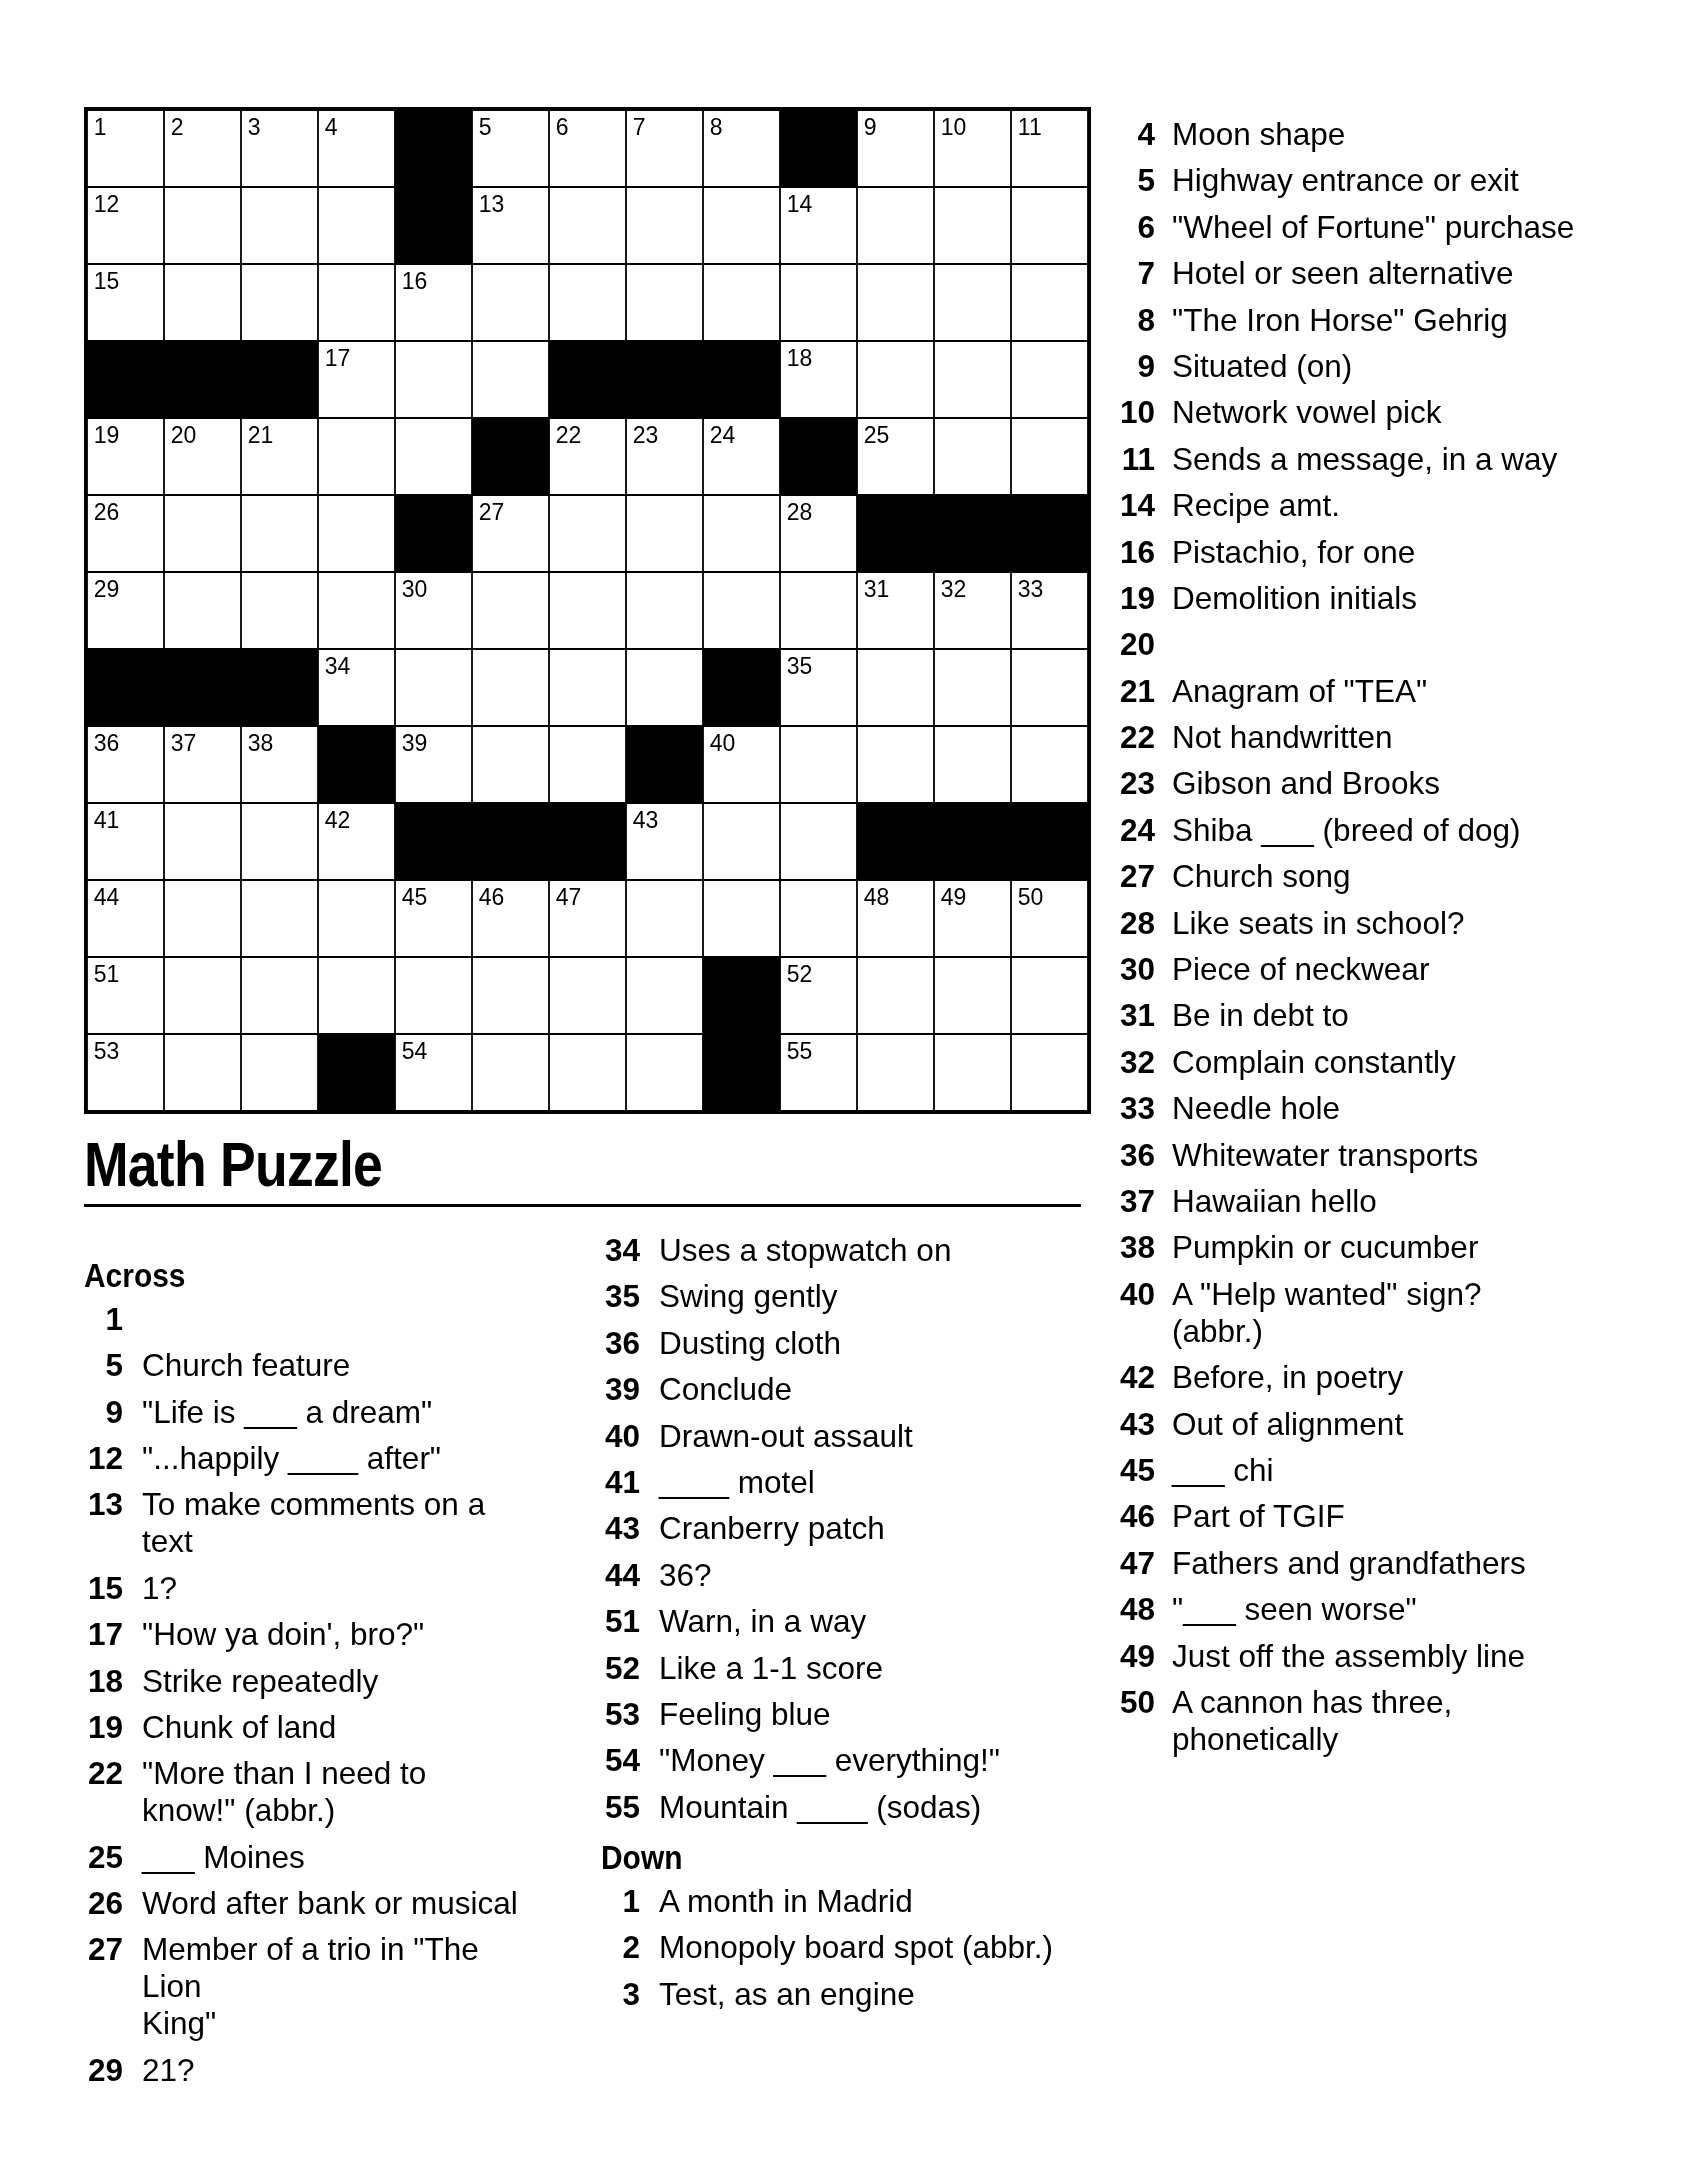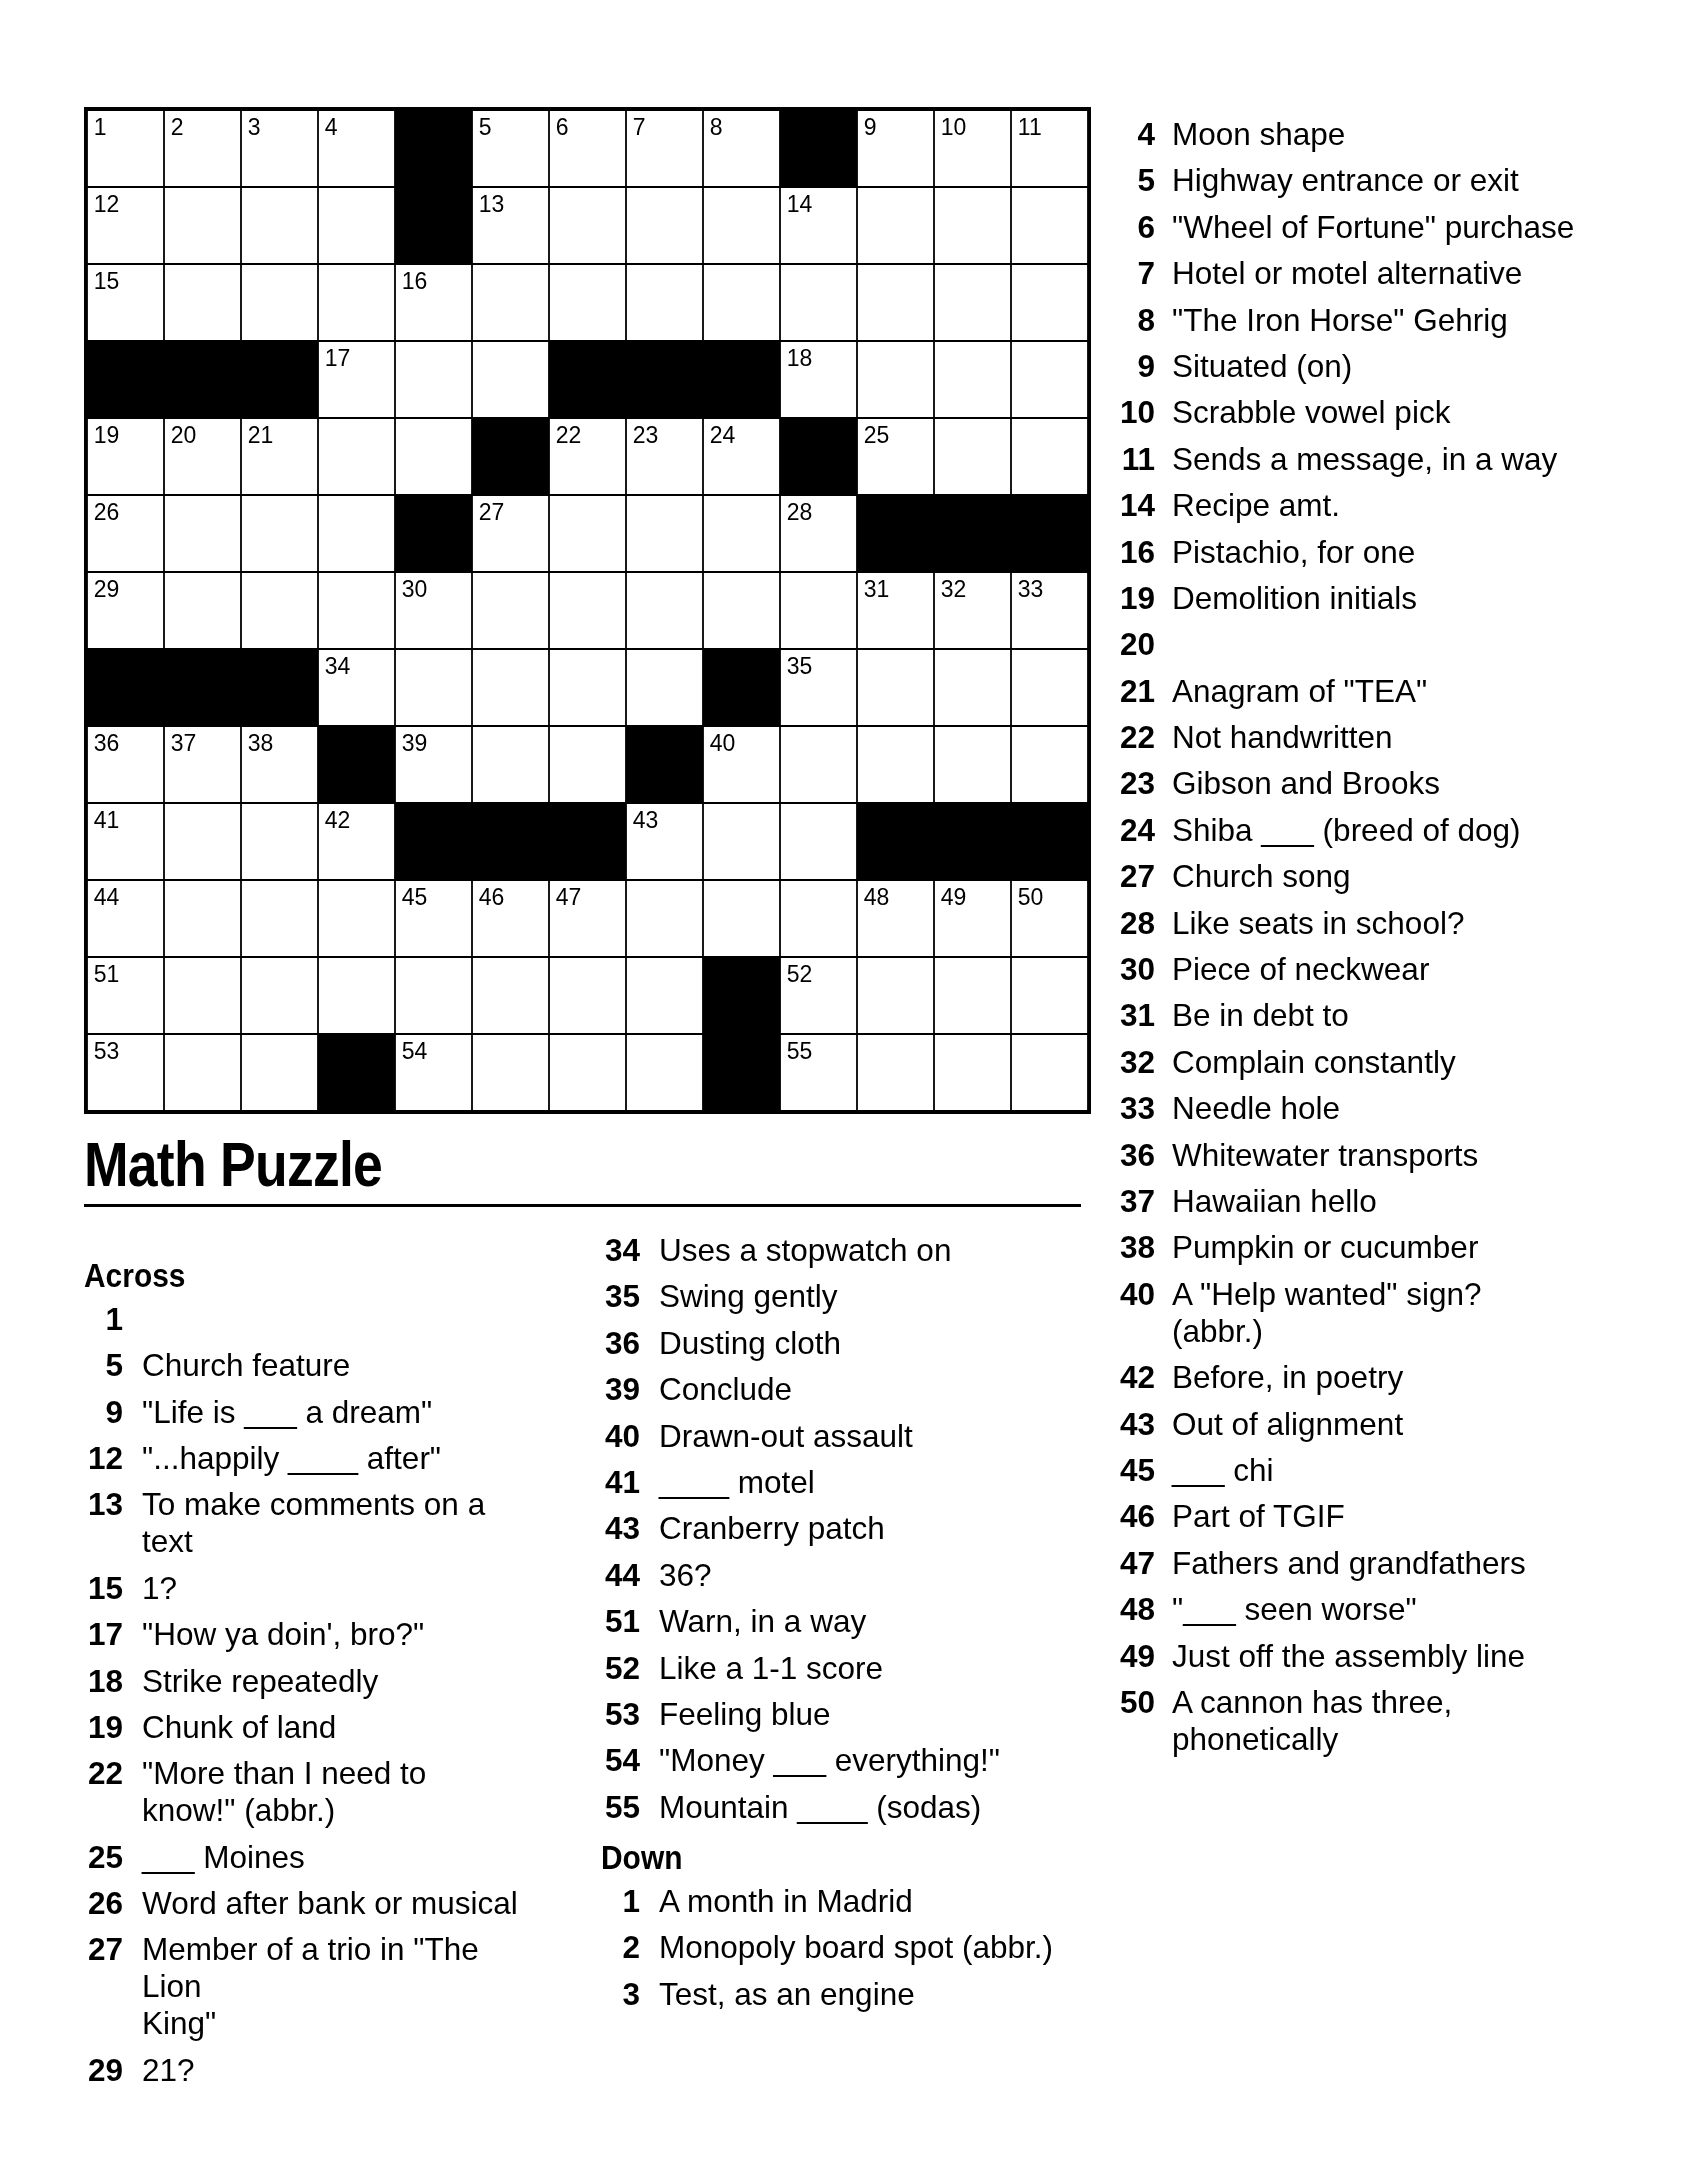--- a/index.html
+++ b/index.html
@@ -480,33 +480,33 @@
         <div class="clue">
           <span class="cnum">5</span>
           <span class="ctext">Highway entrance or exit</span>
         </div>
         <div class="clue">
           <span class="cnum">6</span>
           <span class="ctext">"Wheel of Fortune" purchase</span>
         </div>
         <div class="clue">
           <span class="cnum">7</span>
-          <span class="ctext">Hotel or motel alternative</span>
+          <span class="ctext">Hotel or seen alternative</span>
         </div>
         <div class="clue">
           <span class="cnum">8</span>
           <span class="ctext">"The Iron Horse" Gehrig</span>
         </div>
         <div class="clue">
           <span class="cnum">9</span>
           <span class="ctext">Situated (on)</span>
         </div>
         <div class="clue">
           <span class="cnum">10</span>
-          <span class="ctext">Scrabble vowel pick</span>
+          <span class="ctext">Network vowel pick</span>
         </div>
         <div class="clue">
           <span class="cnum">11</span>
           <span class="ctext">Sends a message, in a way</span>
         </div>
         <div class="clue">
           <span class="cnum">14</span>
           <span class="ctext">Recipe amt.</span>
         </div>
         <div class="clue">

